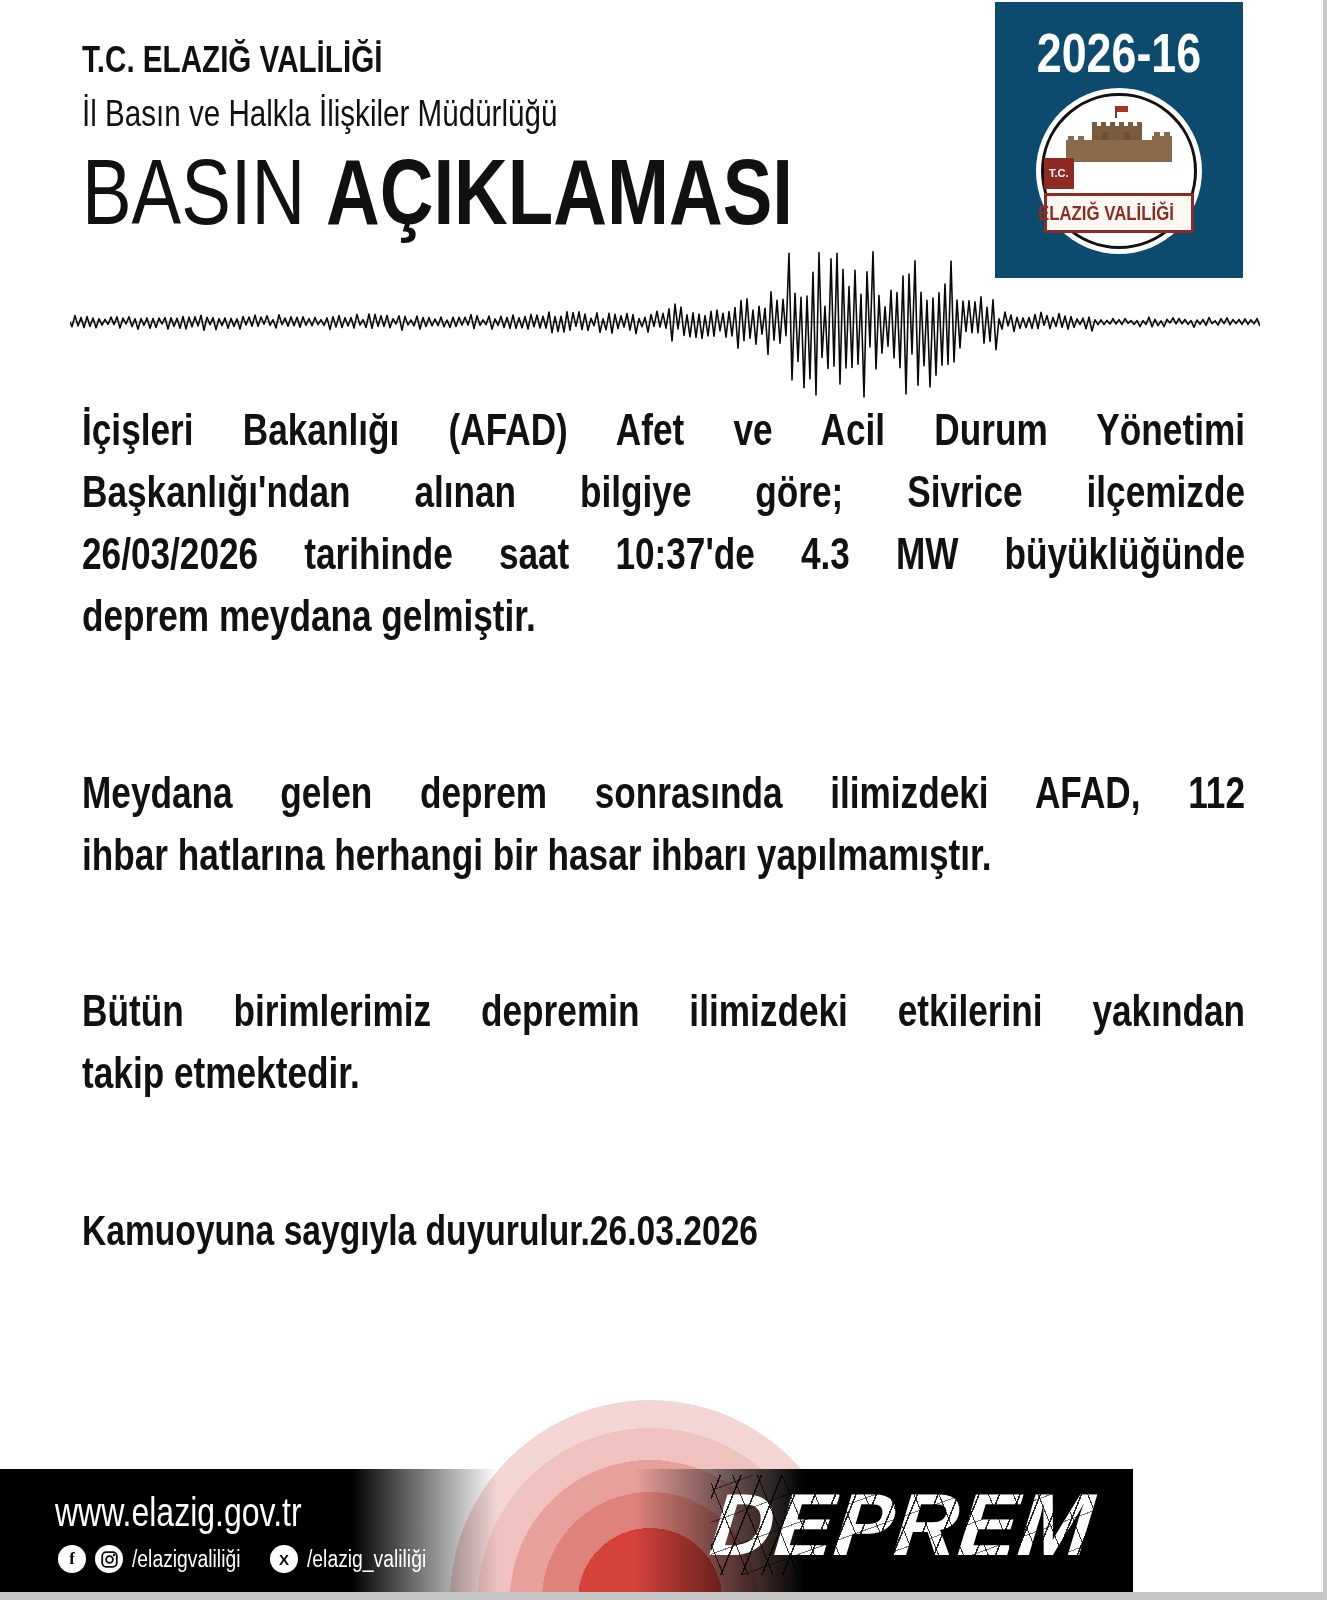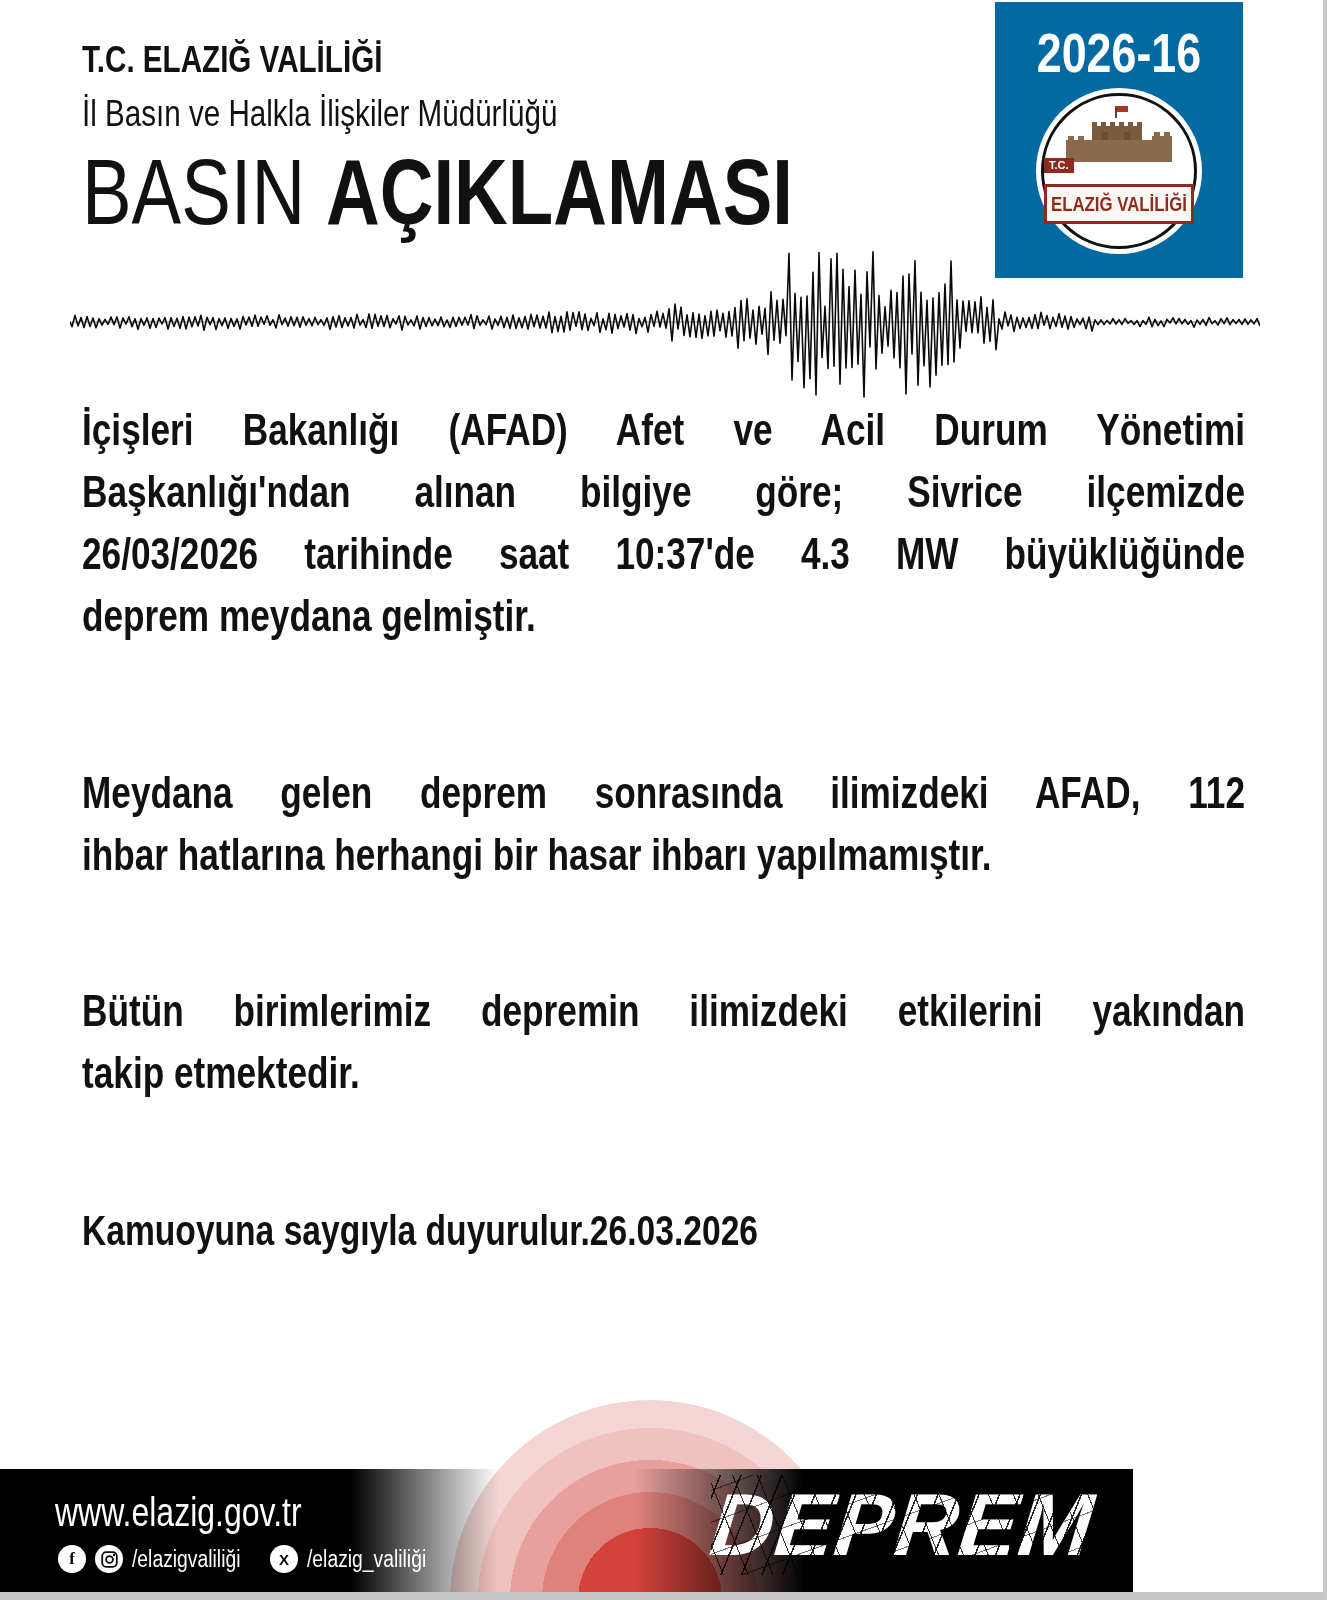--- a/index.html
+++ b/index.html
@@ -13,30 +13,30 @@
 
   
   .content{position:absolute;left:82px;width:1163px;top:0;height:1600px;}
   .org-name{position:absolute;top:38px;font-size:37px;font-weight:bold;line-height:44px;letter-spacing:0px;}
   .dept-name{position:absolute;top:92px;font-size:37px;font-weight:normal;line-height:44px;}
   .big-title{position:absolute;top:142px;font-size:93px;line-height:100px;white-space:nowrap;}
   .big-title .w1{font-weight:normal;}
   .big-title .w2{font-weight:bold;}
 
   
-  .bulletin-box{position:absolute;left:995px;top:2px;width:248px;height:276px;background:#0369a1;}
+  .bulletin-box{position:absolute;left:995px;top:2px;width:248px;height:276px;background:#0c4a6e;}
   .bulletin-number{position:absolute;top:18px;left:0;text-align:center;color:#fff;font-size:56px;font-weight:bold;}
   .logo-circle{position:absolute;left:41px;top:86px;width:166px;height:166px;background:#fff;border-radius:50%;}
   .logo-ring{position:absolute;left:5px;top:5px;right:5px;bottom:5px;border:3px solid #111;border-radius:50%;}
   .castle-svg{position:absolute;left:22px;top:16px;}
-  .logo-plate{position:absolute;left:8px;top:96px;width:144px;height:34px;background:#fbf8f4;
-    border:3px solid var(--maroon);display:flex;align-items:center;justify-content:center;}
+  .logo-plate{position:absolute;left:8px;top:105px;width:144px;height:34px;background:#fbf8f4;
+    border:3px solid var(--maroon);display:flex;align-items:center;justify-content:flex-end;}
   .logo-plate-text{font-size:21px;font-weight:bold;color:var(--maroon);white-space:nowrap;transform:scaleX(0.8);}
   .logo-tc{position:absolute;left:8px;top:70px;background:var(--maroon);color:#fff;font-size:11px;font-weight:bold;
-    padding:1px 5px;line-height:13px;}
+    padding:9px 5px;line-height:13px;}
 
   
   .wave-svg{position:absolute;left:70px;top:230px;}
 
   
   .para{position:absolute;font-size:44px;font-weight:bold;line-height:62px;}
   .p1{top:399px;} .p2{top:762px;} .p3{top:980px;}
   .jline{text-align:justify;text-align-last:justify;}
   .jline.last{text-align-last:left;}
   .signoff{position:absolute;top:1205px;font-size:42px;font-weight:bold;line-height:52px;}

